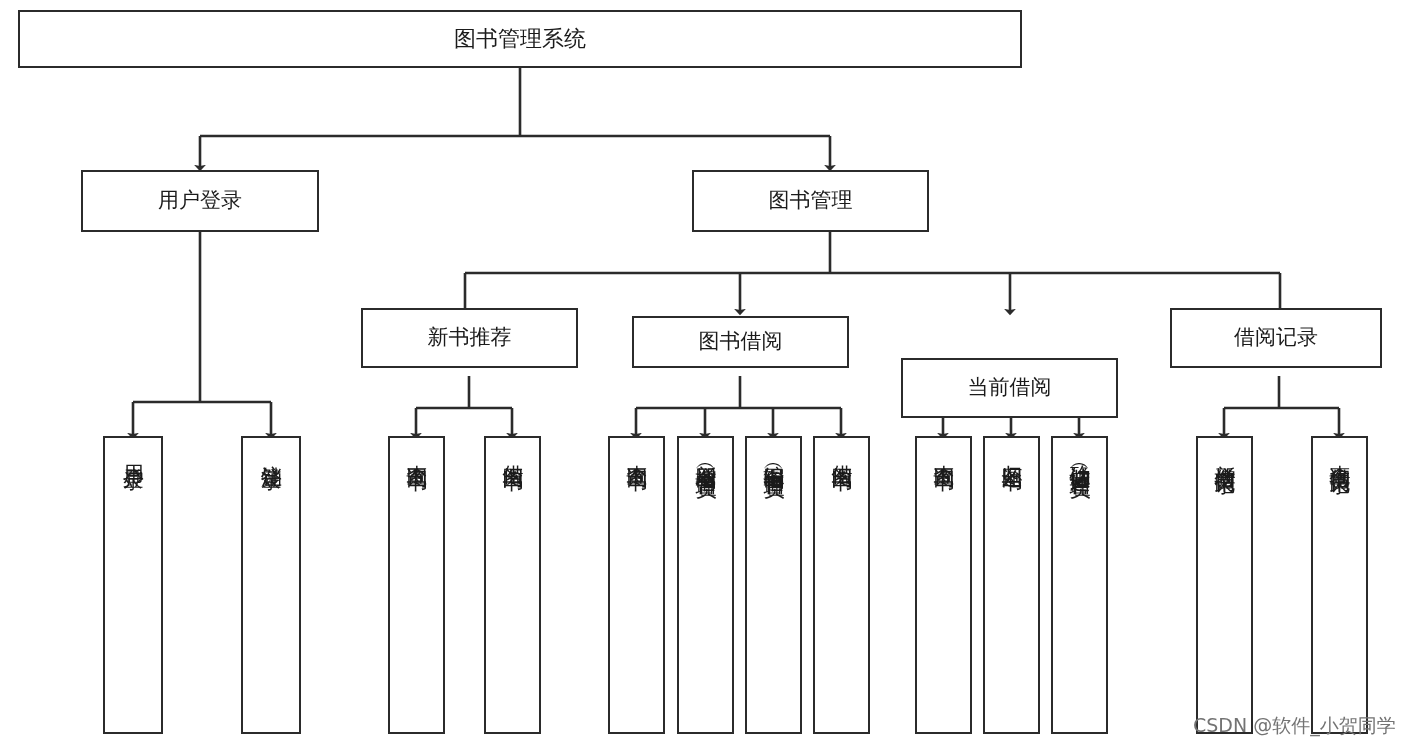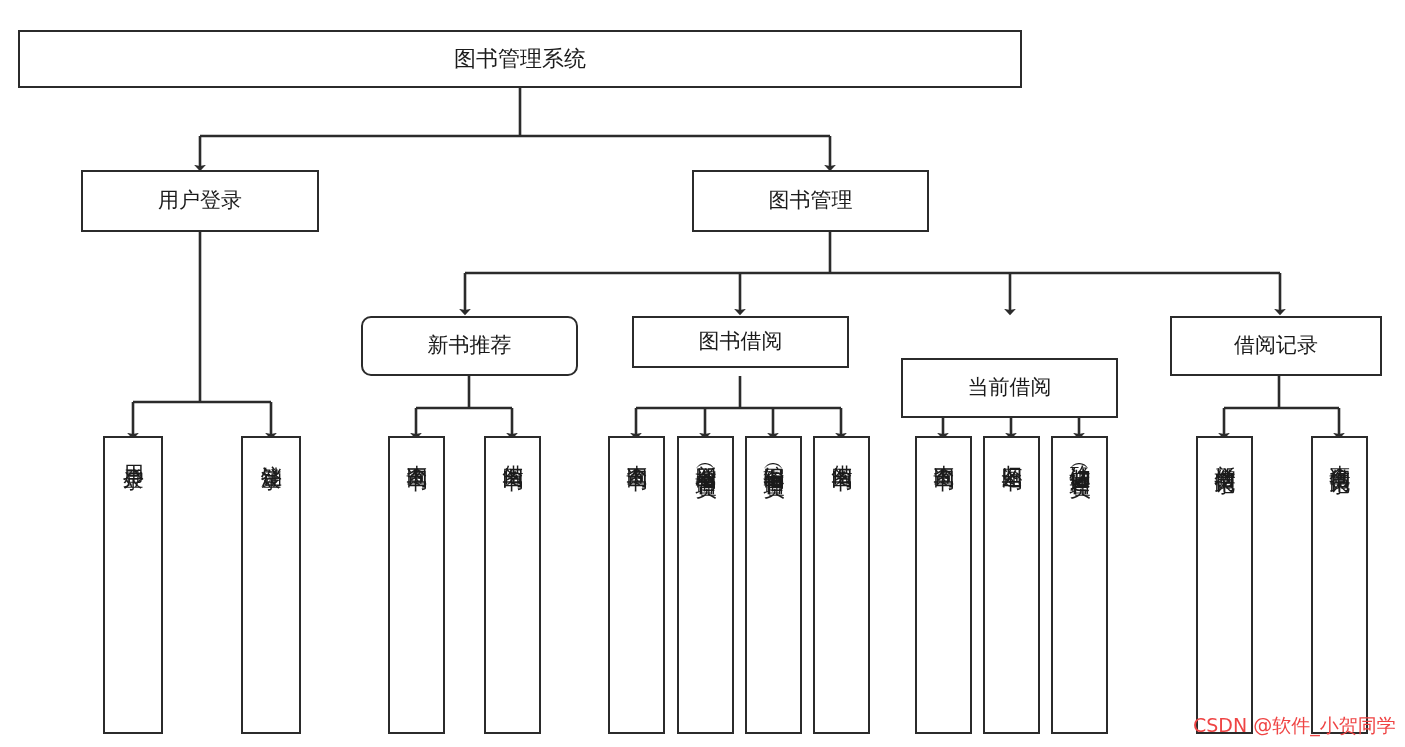--- a/index.html
+++ b/index.html
@@ -57,21 +57,21 @@
   .node.vert .lbl {
     writing-mode: vertical-rl;
     text-orientation: upright;
     font-size: 21px;
     letter-spacing: 2px;
     line-height: 1;
     white-space: nowrap;
   }
   .watermark {
     position: absolute;
-    color: #ef4444;
+    color: #737373;
     font-size: 19px;
     white-space: nowrap;
     font-family: "DejaVu Sans", "Liberation Sans", sans-serif;
   }
 </style>
 </head>
 <body>
 
 <div id="canvas">
 
@@ -121,45 +121,45 @@
       <path d="M1011,408 L1011,436" marker-end="url(#arw)"></path>
       <path d="M1079,408 L1079,436" marker-end="url(#arw)"></path>
 
       <path d="M1279,376 L1279,408"></path>
       <path d="M1224,408 L1339,408"></path>
       <path d="M1224,408 L1224,436" marker-end="url(#arw)"></path>
       <path d="M1339,408 L1339,436" marker-end="url(#arw)"></path>
     </g>
   </svg>
 
-  <div class="node horiz root" style="left:18px; top:10px; width:1004px; height:58px;margin-top:20px;">
+  <div class="node horiz root" style="left:18px; top:10px; width:1004px; height:58px;">
     <span class="lbl">图书管理系统</span>
   </div>
 
   <div class="node horiz" style="left:81px; top:170px; width:238px; height:62px;">
     <span class="lbl">用户登录</span>
   </div>
 
   <div class="node horiz" style="left:692px; top:170px; width:237px; height:62px;">
     <span class="lbl">图书管理</span>
   </div>
 
-  <div class="node horiz" style="left:361px; top:316px; width:217px; height:60px;border-radius:10px;">
+  <div class="node horiz" style="left:361px; top:308px; width:217px; height:60px;">
     <span class="lbl">新书推荐</span>
   </div>
 
   <div class="node horiz" style="left:632px; top:316px; width:217px; height:52px;">
     <span class="lbl">图书借阅</span>
   </div>
 
   <div class="node horiz" style="left:901px; top:316px; width:217px; height:60px;margin-top:42px;">
     <span class="lbl">当前借阅</span>
   </div>
 
-  <div class="node horiz" style="left:1170px; top:316px; width:212px; height:60px;">
+  <div class="node horiz" style="left:1170px; top:308px; width:212px; height:60px;">
     <span class="lbl">借阅记录</span>
   </div>
 
   <div class="node vert" style="left:103px; top:436px; width:60px; height:298px;">
     <span class="lbl">用户登录</span>
   </div>
 
   <div class="node vert" style="left:241px; top:436px; width:60px; height:298px;">
     <span class="lbl">注销登录</span>
   </div>

